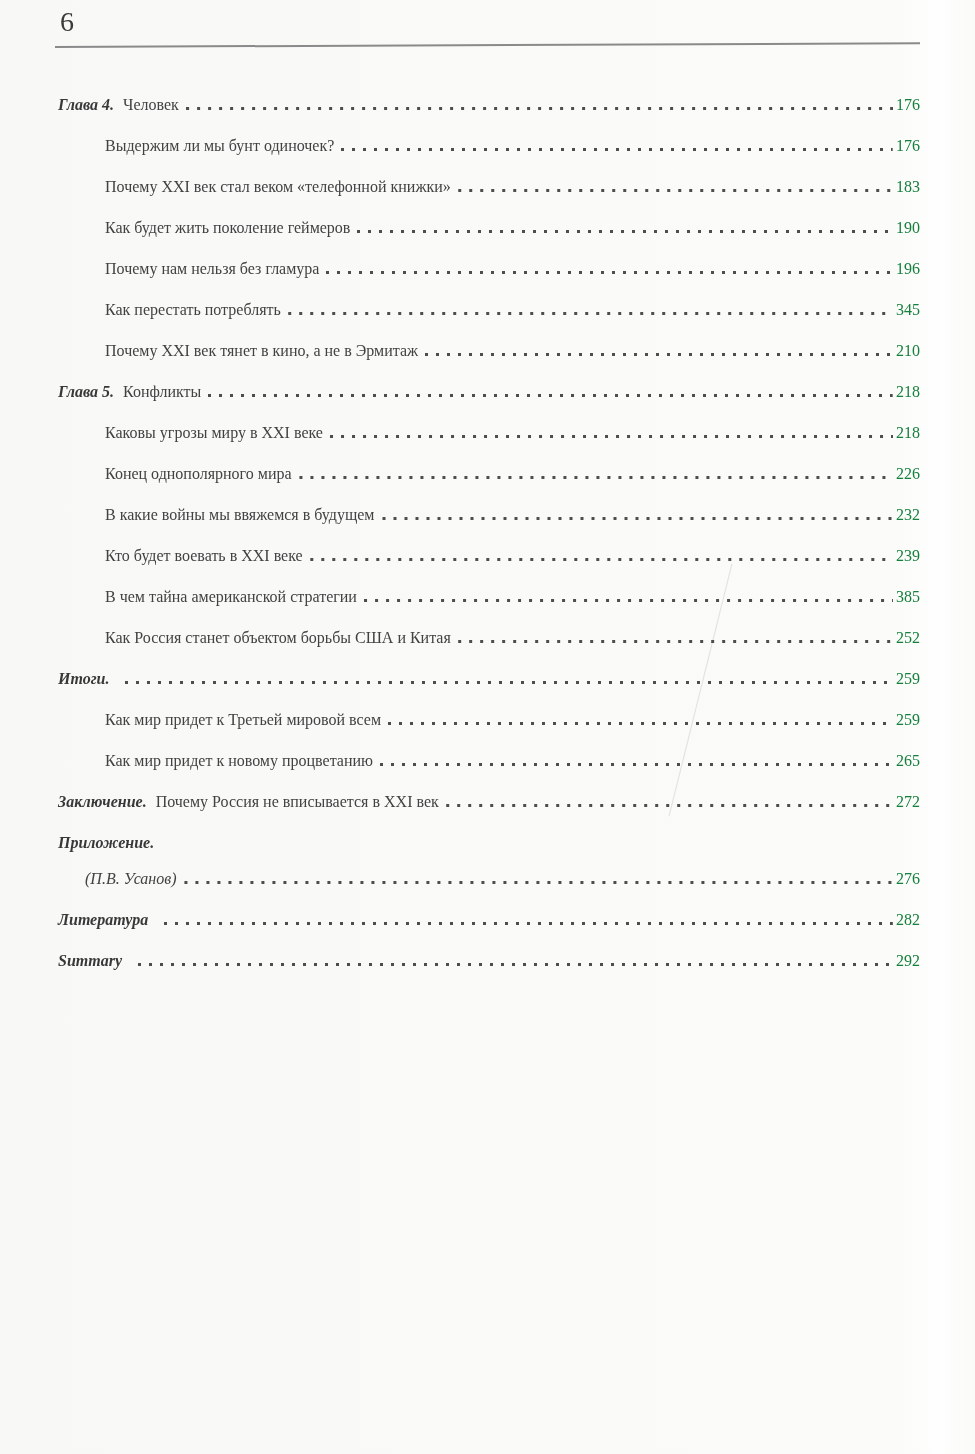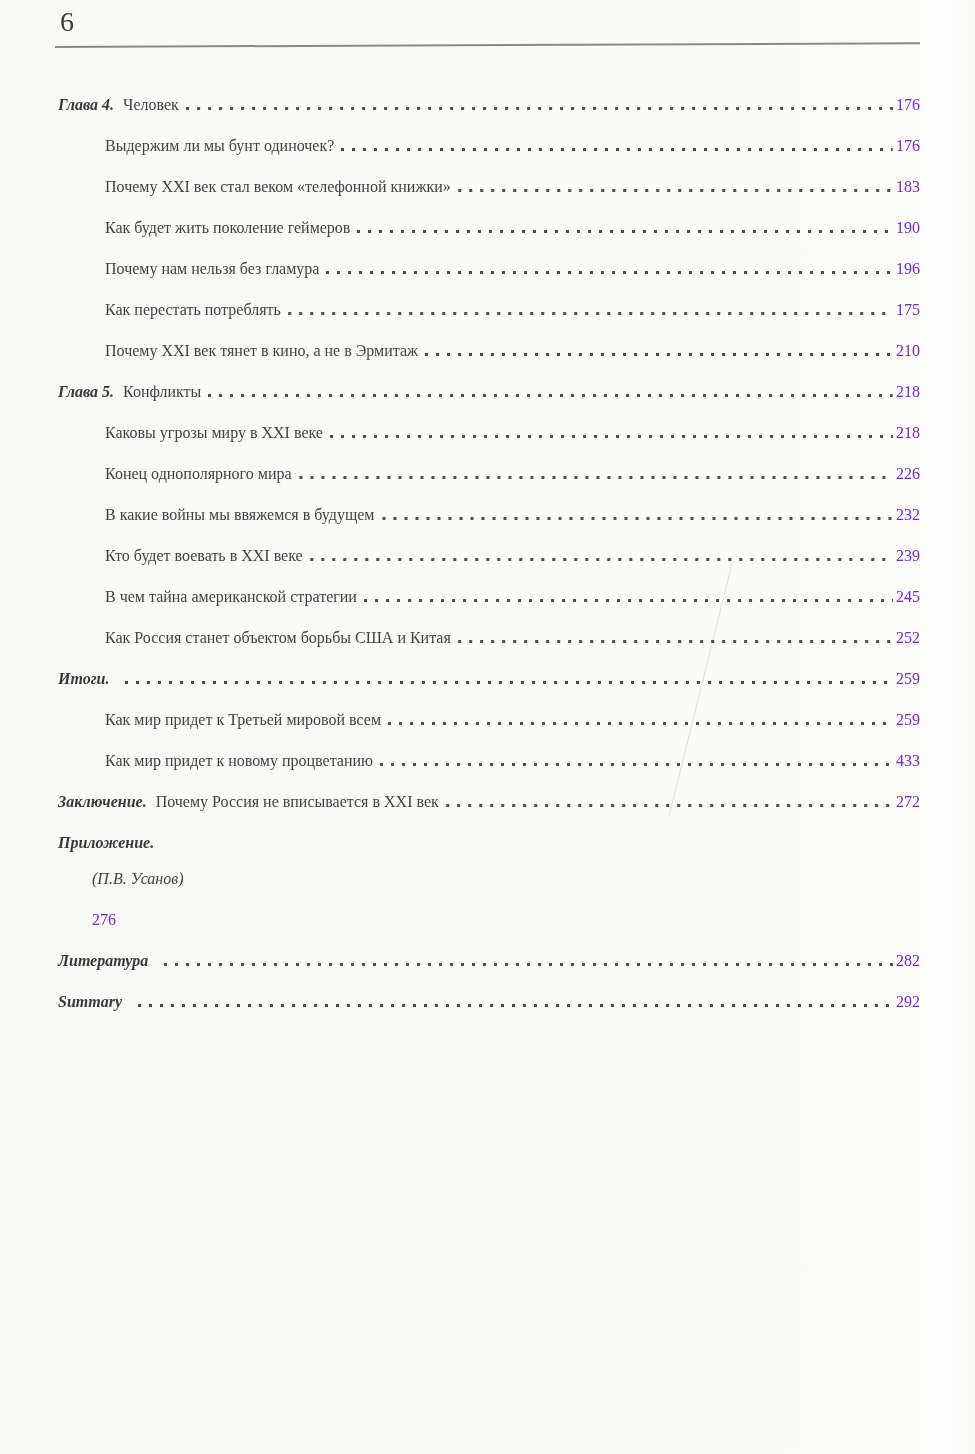--- a/index.html
+++ b/index.html
@@ -45,21 +45,21 @@
     width: 862px; 
   }
   .toc-row {
     display: flex;
     align-items: baseline;
     line-height: 41px;
     font-size: 16px;
     white-space: nowrap;
   }
   .toc-row.level-sub  { padding-left: 47px; }
-  .toc-row.level-cont { padding-left: 27px; margin-top: -5px; flex-direction: column; }
+  .toc-row.level-cont { padding-left: 27px; margin-top: -5px; }
   .toc-row.group-start { }
   .entry-prefix {
     font-weight: bold;
     font-style: italic;
     margin-right: 9px;
     color: #383838;
   }
   .entry-title {
     color: #424242;
   }
@@ -72,21 +72,21 @@
     height: 3px;
     margin: 0 3px 0 7px;
     background-image: repeating-linear-gradient(
       to right,
       #4d4d4d 0px, #4d4d4d 3px,
       transparent 3px, transparent 11px
     );
     background-position: right bottom;
   }
   .page-num {
-    color: #6d28d9;
+    color: #15803d;
   }
   
   .crease {
     position: absolute;
     top: 560px;
     left: 700px;
     width: 1px;
     height: 260px;
     background: rgba(180,175,168,0.35);
     transform: rotate(14deg);
@@ -128,21 +128,21 @@
       <div class="toc-row level-sub">
 
     <span class="entry-title">Почему нам нельзя без гламура</span>
     <span class="dot-leader"></span>
     <span class="page-num">196</span>
   </div>
       <div class="toc-row level-sub">
 
     <span class="entry-title">Как перестать потреблять</span>
     <span class="dot-leader"></span>
-    <span class="page-num">175</span>
+    <span class="page-num">345</span>
   </div>
       <div class="toc-row level-sub">
 
     <span class="entry-title">Почему XXI век тянет в кино, а не в Эрмитаж</span>
     <span class="dot-leader"></span>
     <span class="page-num">210</span>
   </div>
       <div class="toc-row level-chapter group-start">
     <span class="entry-prefix">Глава 5.</span>
     <span class="entry-title">Конфликты</span>
@@ -170,21 +170,21 @@
       <div class="toc-row level-sub">
 
     <span class="entry-title">Кто будет воевать в XXI веке</span>
     <span class="dot-leader"></span>
     <span class="page-num">239</span>
   </div>
       <div class="toc-row level-sub">
 
     <span class="entry-title">В чем тайна американской стратегии</span>
     <span class="dot-leader"></span>
-    <span class="page-num">245</span>
+    <span class="page-num">385</span>
   </div>
       <div class="toc-row level-sub">
 
     <span class="entry-title">Как Россия станет объектом борьбы США и Китая</span>
     <span class="dot-leader"></span>
     <span class="page-num">252</span>
   </div>
       <div class="toc-row level-chapter group-start">
     <span class="entry-prefix">Итоги.</span>
     <span class="dot-leader"></span>
@@ -193,21 +193,21 @@
       <div class="toc-row level-sub">
 
     <span class="entry-title">Как мир придет к Третьей мировой всем</span>
     <span class="dot-leader"></span>
     <span class="page-num">259</span>
   </div>
       <div class="toc-row level-sub">
 
     <span class="entry-title">Как мир придет к новому процветанию</span>
     <span class="dot-leader"></span>
-    <span class="page-num">433</span>
+    <span class="page-num">265</span>
   </div>
       <div class="toc-row level-chapter group-start">
     <span class="entry-prefix">Заключение.</span>
     <span class="entry-title">Почему Россия не вписывается в XXI век</span>
     <span class="dot-leader"></span>
     <span class="page-num">272</span>
   </div>
       <div class="toc-row level-chapter group-start">
     <span class="entry-prefix">Приложение.</span>
 

